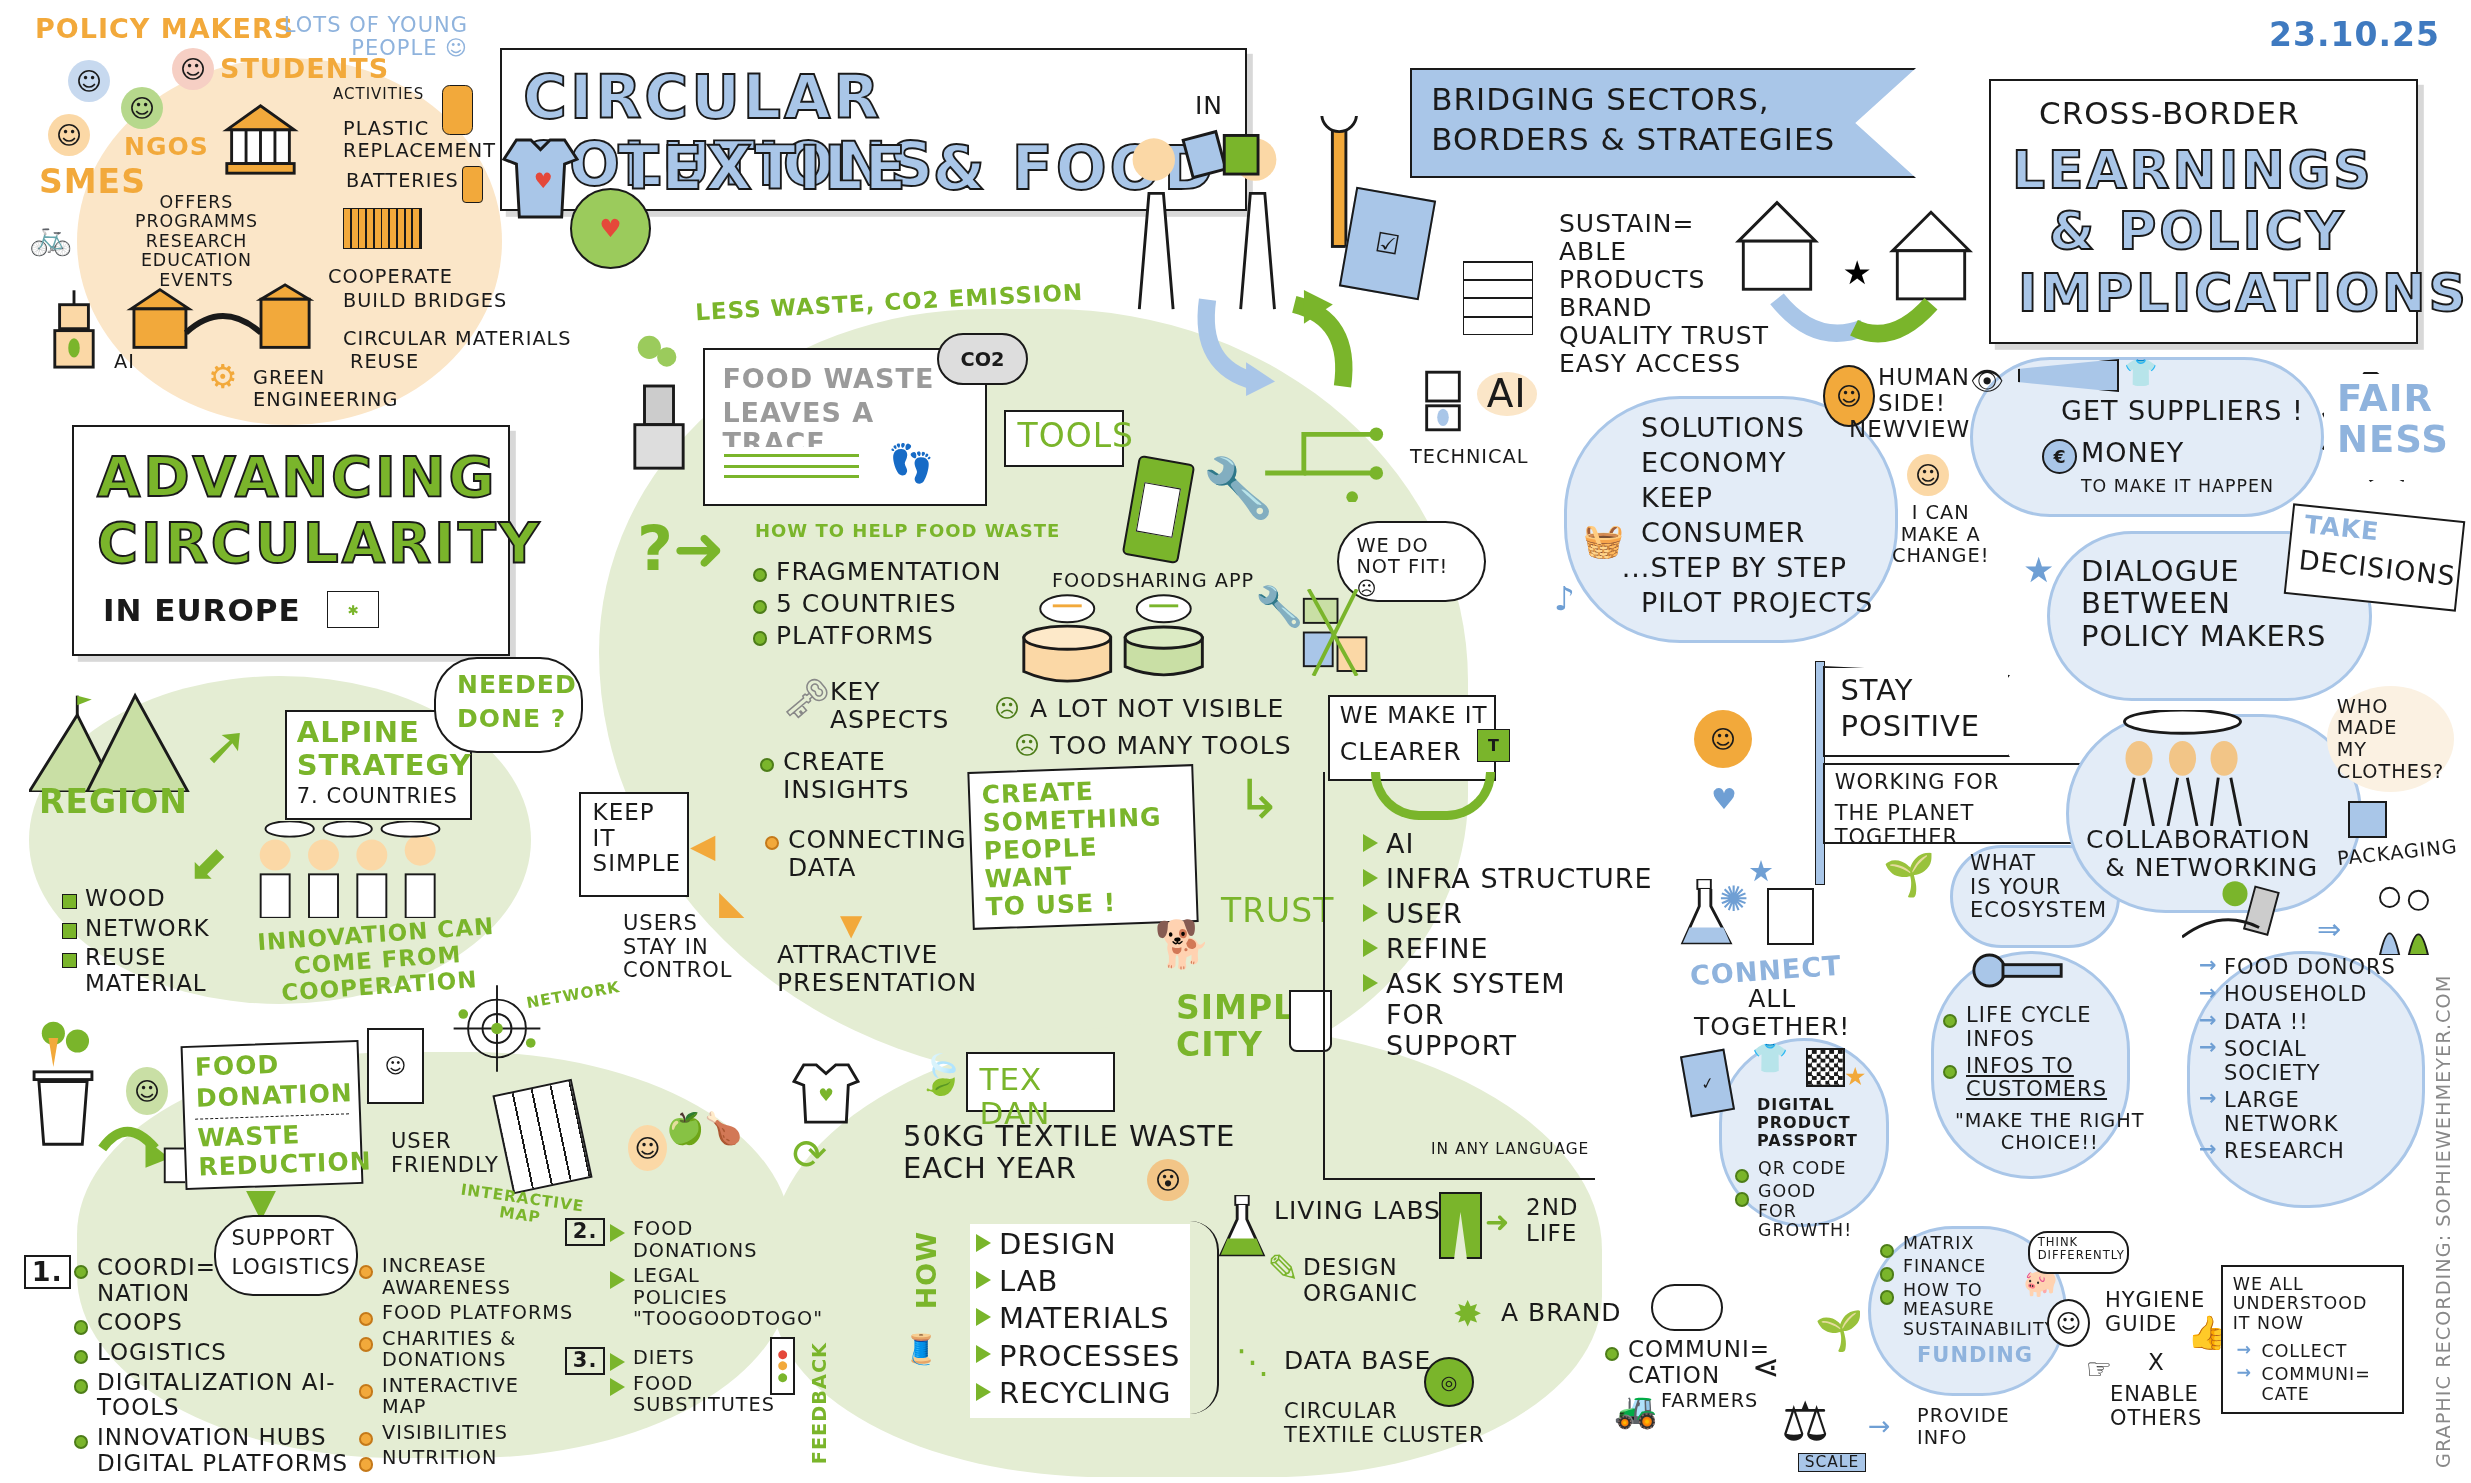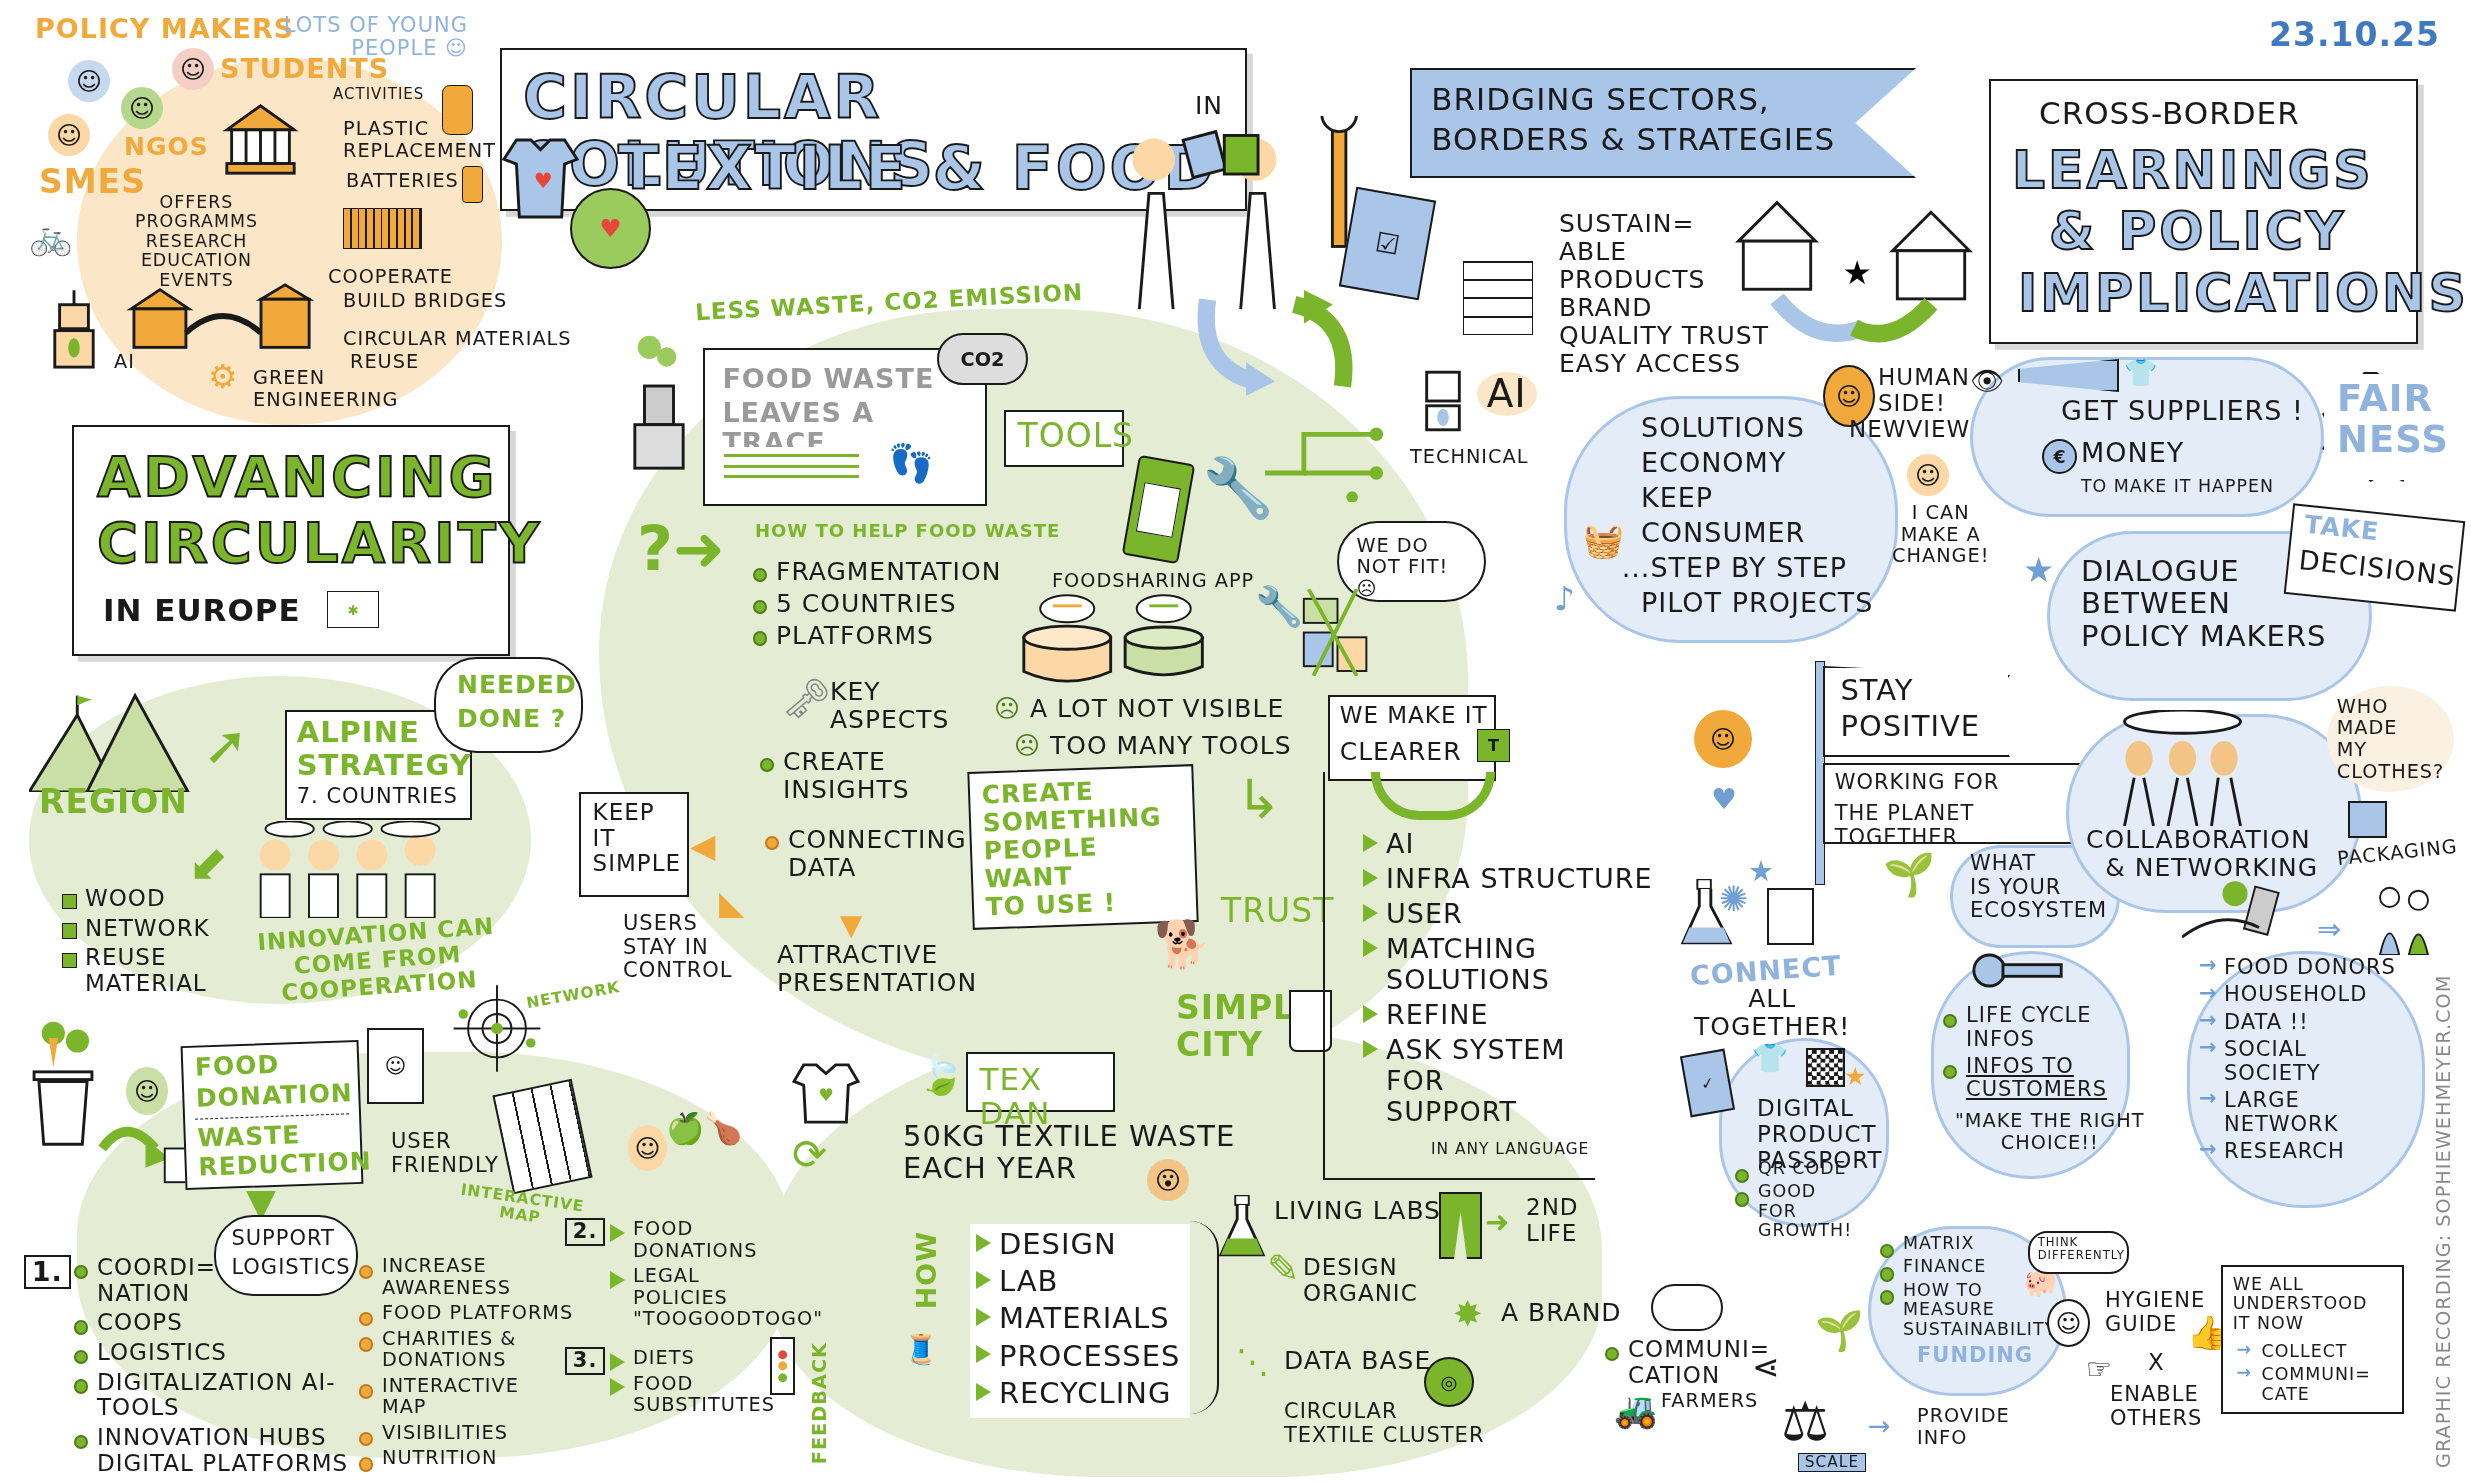--- a/index.html
+++ b/index.html
@@ -453,21 +453,20 @@
   <div class="hand" style="position:absolute;left:9.7px;top:5.8px;font-size:23px;">WE MAKE IT</div>
   <div class="hand" style="position:absolute;left:9.7px;top:41px;font-size:25px;">CLEARER</div>
 </div>
 <div class="icon" style="left:1477px;top:729px;width:31px;height:31px;background:#7ab52b;border:1.9px solid #1a1a1a;font-weight:bold;">T</div>
 <div class="icon" style="left:1371px;top:772px;width:106px;height:39px;border:9.7px solid #7ab52b;border-top:none;border-radius:0 0 58px 58px;"></div>
 <div class="abs" style="left:1323px;top:772px;width:270px;height:406px;border-left:2.9px solid #1a1a1a;border-bottom:2.9px solid #1a1a1a;"></div>
 <ul class="abs list tri hand" style="left:1361px;top:828px;font-size:27px;line-height:1.15;">
   <li>AI</li>
   <li>INFRA STRUCTURE</li>
   <li>USER</li>
-  <li style="width:212px;">MATCHING SOLUTIONS</li>
   <li>REFINE</li>
   <li style="width:193px;">ASK SYSTEM FOR SUPPORT</li>
 </ul>
 <div class="abs hand" style="left:1431px;top:1141px;font-size:15.4px;">IN ANY LANGUAGE</div>
 
 <div class="icon" style="left:29px;top:1014px;width:68px;height:135px;">
   <svg width="68" height="135" viewBox="0 0 70 140">
       <circle cx="25" cy="20" r="12" fill="#7ab52b"></circle>
       <circle cx="50" cy="28" r="12" fill="#7ab52b"></circle>
       <polygon points="20,25 30,25 25,55" fill="#f2a93b"></polygon>
@@ -621,21 +620,21 @@
 <div class="abs hand blue-txt" style="left:1690px;top:956px;font-size:27px;font-weight:bold;transform:rotate(-4deg);">CONNECT</div>
 <div class="abs hand" style="left:1694px;top:985px;font-size:25px;text-align:center;">
   <div>ALL</div>
   <div>TOGETHER!</div>
 </div>
 <div class="cloud" style="left:1719px;top:1038px;width:164px;height:183px;"></div>
 <div class="icon" style="left:1685px;top:1052px;width:41px;height:58px;background:#a9c6e8;border:2.9px solid #1a1a1a;transform:rotate(-10deg);">✓</div>
 <div class="icon" style="left:1752px;top:1041px;font-size:29px;">👕</div>
 <div class="icon" style="left:1806px;top:1048px;width:35px;height:35px;border:2.9px solid #1a1a1a;background:repeating-conic-gradient(#1a1a1a 0 25%,#fff 0 50%) 0 0/8.7px 8.7px;"></div>
 <div class="icon" style="left:1844px;top:1062px;font-size:25px;color:#f2a93b;">★</div>
-<div class="abs hand" style="left:1757px;top:1096px;font-size:23px;">
+<div class="abs hand" style="left:1757px;top:1096px;font-size:16px;font-weight:bold;">
   <div>DIGITAL</div>
   <div>PRODUCT</div>
   <div>PASSPORT</div>
 </div>
 <ul class="abs list dot hand" style="left:1733px;top:1159px;font-size:17.4px;">
   <li>QR CODE</li>
   <li style="width:97px;">GOOD FOR GROWTH!</li>
 </ul>
 <div class="sign" style="left:1651px;top:1284px;width:68px;height:43px;border-radius:29px;"></div>
 <ul class="abs list dot hand" style="left:1603px;top:1337px;font-size:23px;">

